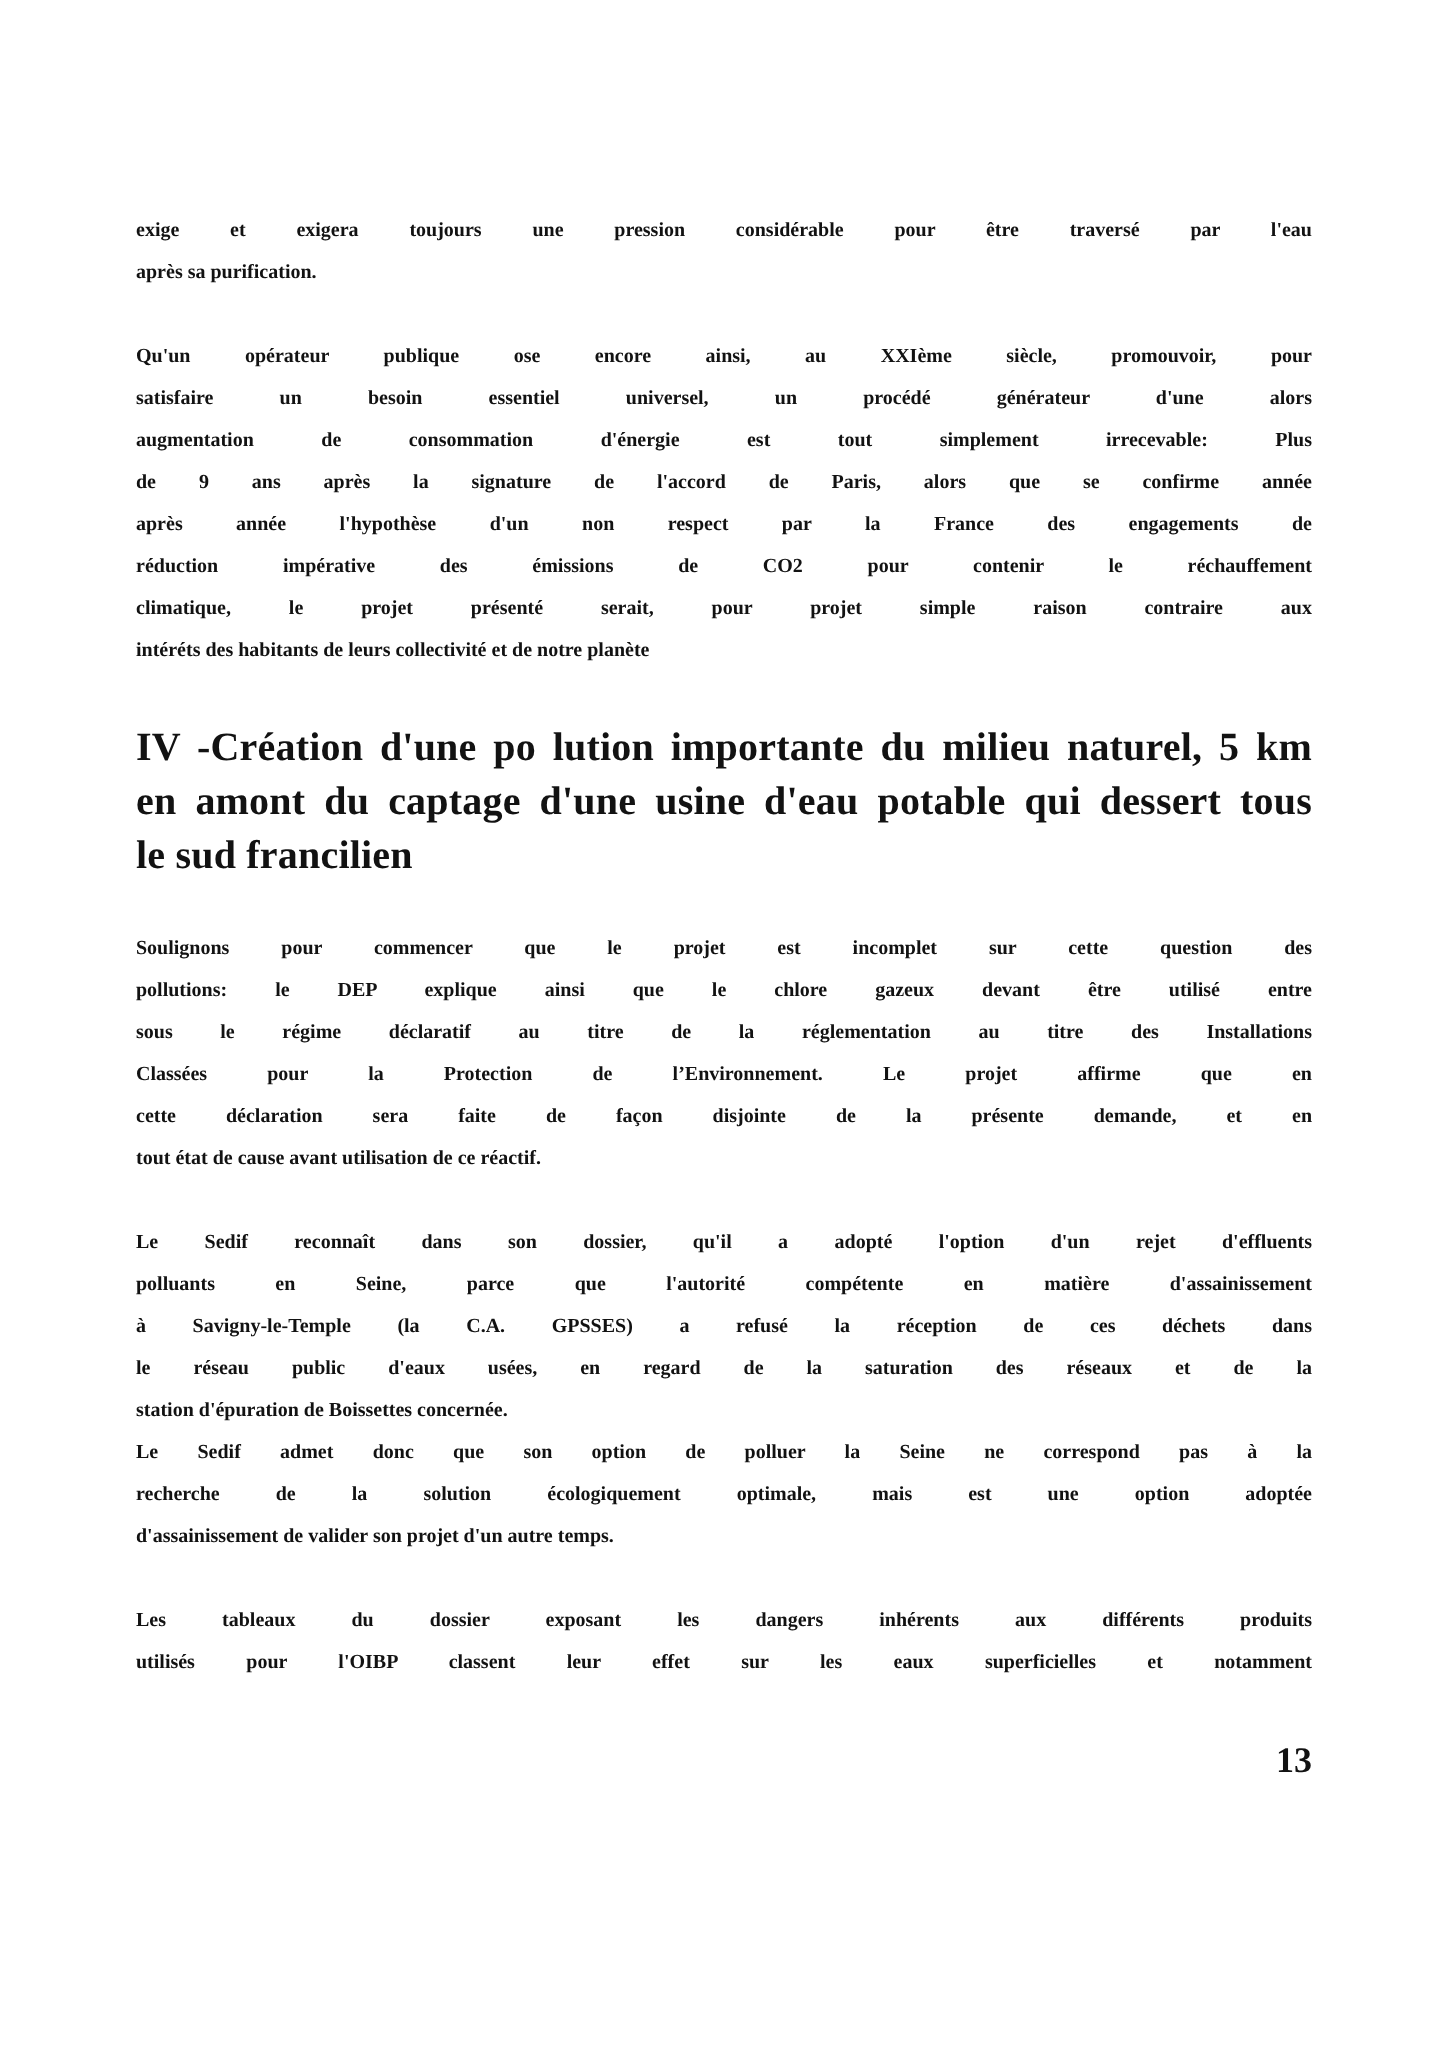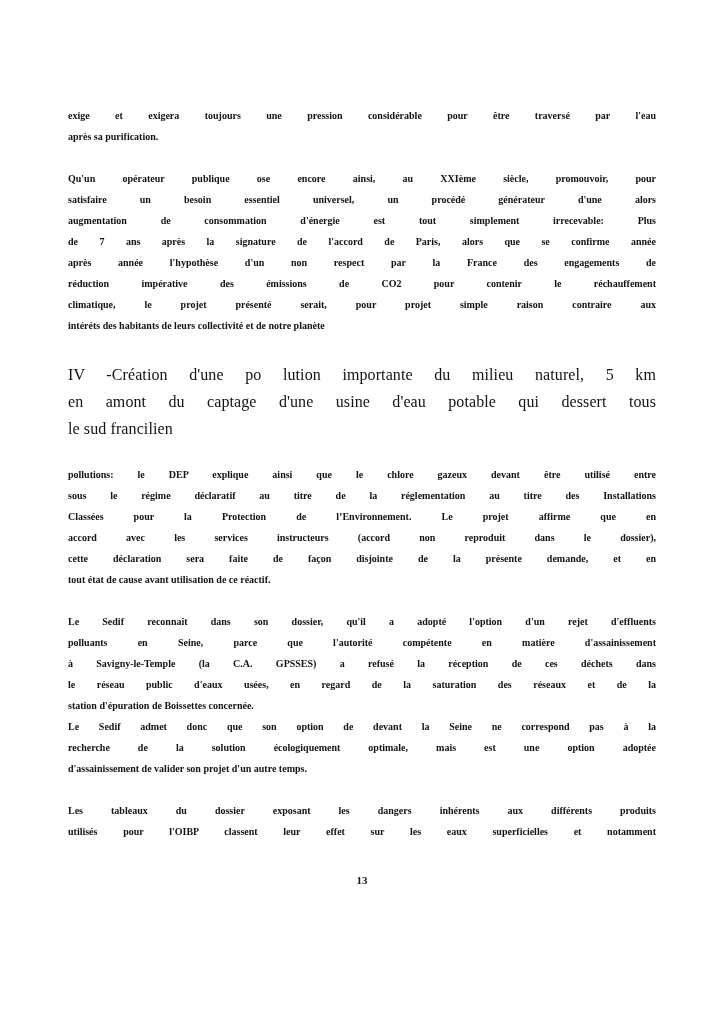--- a/index.html
+++ b/index.html
@@ -36,74 +36,74 @@
     line-height: 21px;
     text-align: justify;
     text-align-last: justify;
     white-space: normal;
     font-weight: bold;
   }
   .line.last {
     text-align-last: left;
   }
   .heading .line {
-    font-weight: normal;
-    font-size: 16px;
+    font-weight: bold;
+    font-size: 20px;
     line-height: 27px;
     letter-spacing: 0.1px;
   }
   .footer {
     margin-top: 28px;
-    text-align: center;
+    text-align: right;
     font-weight: bold;
-    font-size: 11px;
+    font-size: 18px;
     line-height: 21px;
   }
 </style>
 </head>
 <body>
 
 <div class="page">
   <div id="blocks">
       <div class="block paragraph">
         <div class="line">exige et exigera toujours une pression considérable pour être traversé par l'eau</div>
         <div class="line last">après sa purification.</div>
       </div>
       <div class="block paragraph">
         <div class="line">Qu'un opérateur publique ose encore ainsi, au XXIème siècle, promouvoir, pour</div>
         <div class="line">satisfaire un besoin essentiel universel, un procédé générateur d'une alors</div>
         <div class="line">augmentation de consommation d'énergie est tout simplement irrecevable: Plus</div>
-        <div class="line">de 7 ans après la signature de l'accord de Paris, alors que se confirme année</div>
+        <div class="line">de 9 ans après la signature de l'accord de Paris, alors que se confirme année</div>
         <div class="line">après année l'hypothèse d'un non respect par la France des engagements de</div>
         <div class="line">réduction impérative des émissions de CO2 pour contenir le réchauffement</div>
         <div class="line">climatique, le projet présenté serait, pour projet simple raison contraire aux</div>
         <div class="line last">intéréts des habitants de leurs collectivité et de notre planète</div>
       </div>
       <div class="block heading">
         <div class="line">IV -Création d'une po lution importante du milieu naturel, 5 km</div>
         <div class="line">en amont du captage d'une usine d'eau potable qui dessert tous</div>
         <div class="line last">le sud francilien</div>
       </div>
       <div class="block paragraph">
+        <div class="line">Soulignons pour commencer que le projet est incomplet sur cette question des</div>
         <div class="line">pollutions: le DEP explique ainsi que le chlore gazeux devant être utilisé entre</div>
         <div class="line">sous le régime déclaratif au titre de la réglementation au titre des Installations</div>
         <div class="line">Classées pour la Protection de l’Environnement. Le projet affirme que en</div>
-        <div class="line">accord avec les services instructeurs (accord non reproduit dans le dossier),</div>
         <div class="line">cette déclaration sera faite de façon disjointe de la présente demande, et en</div>
         <div class="line last">tout état de cause avant utilisation de ce réactif.</div>
       </div>
       <div class="block paragraph tight">
         <div class="line">Le Sedif reconnaît dans son dossier, qu'il a adopté l'option d'un rejet d'effluents</div>
         <div class="line">polluants en Seine, parce que l'autorité compétente en matière d'assainissement</div>
         <div class="line">à Savigny-le-Temple (la C.A. GPSSES) a refusé la réception de ces déchets dans</div>
         <div class="line">le réseau public d'eaux usées, en regard de la saturation des réseaux et de la</div>
         <div class="line last">station d'épuration de Boissettes concernée.</div>
       </div>
       <div class="block paragraph">
-        <div class="line">Le Sedif admet donc que son option de devant la Seine ne correspond pas à la</div>
+        <div class="line">Le Sedif admet donc que son option de polluer la Seine ne correspond pas à la</div>
         <div class="line">recherche de la solution écologiquement optimale, mais est une option adoptée</div>
         <div class="line last">d'assainissement de valider son projet d'un autre temps.</div>
       </div>
       <div class="block paragraph">
         <div class="line">Les tableaux du dossier exposant les dangers inhérents aux différents produits</div>
         <div class="line">utilisés pour l'OIBP classent leur effet sur les eaux superficielles et notamment</div>
       </div>
     </div>
   <div class="footer">13</div>
 </div>

